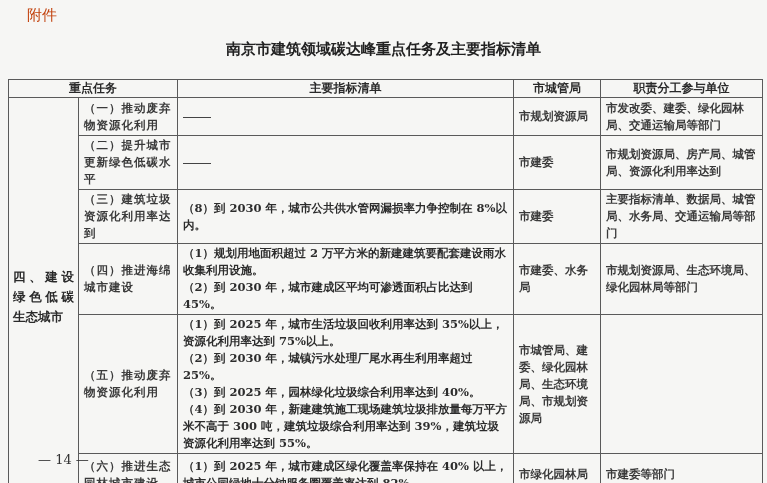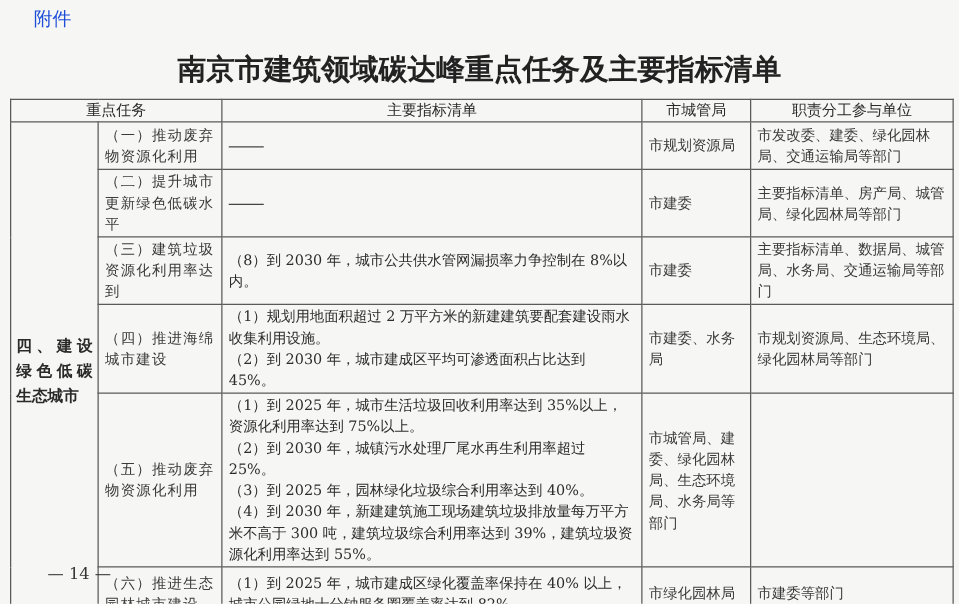--- a/index.html
+++ b/index.html
@@ -6,39 +6,39 @@
   body {
     width:767px; height:483px; overflow:hidden;
     background:#f6f6f4;
     font-family:"DejaVu Serif", serif;
     color:#2a2a2a;
     position:relative;
   }
   .annex {
     position:absolute; left:27px; top:6px;
     font-family:"DejaVu Sans", sans-serif;
-    font-size:15px; color:#1d4ed8;
+    font-size:15px; color:#c2410c;
   }
   .title {
     position:absolute; left:0; top:40px; width:767px; text-align:center;
-    font-size:23px; font-weight:bold; color:#222; letter-spacing:0px;
+    font-size:15px; font-weight:bold; color:#222; letter-spacing:0px;
   }
   table {
     position:absolute; left:8px; top:79px;
     width:754px;
     border-collapse:collapse;
     table-layout:fixed;
     font-size:11.5px;
     line-height:17px;
   }
   td, th {
     border:1px solid #5a5a5a;
     padding:1px 5px;
     vertical-align:middle;
-    font-weight:normal;
+    font-weight:bold;
   }
   th {
     font-family:"DejaVu Sans", sans-serif;
     font-size:12px; height:15px; padding:0 4px; text-align:center;
   }
   .c-cat { font-family:"DejaVu Sans", sans-serif; font-weight:bold; font-size:12.5px; line-height:20px; text-align:justify; padding:0 4px; }
   .c-task { color:#3a3a3a; letter-spacing:1px; }
   .c-ind { color:#2c2c2c; }
   .c-lead { text-align:left; color:#3a3a3a; }
   .c-part { color:#3a3a3a; }
@@ -77,21 +77,21 @@
       <td class="c-task">（一）推动废弃物资源化利用</td>
       <td class="c-ind"><span class="dash"></span></td>
       <td class="c-lead">市规划资源局</td>
       <td class="c-part">市发改委、建委、绿化园林局、交通运输局等部门</td>
     </tr>
 
     <tr style="height:37px">
       <td class="c-task">（二）提升城市更新绿色低碳水平</td>
       <td class="c-ind"><span class="dash"></span></td>
       <td class="c-lead">市建委</td>
-      <td class="c-part">主要指标清单、房产局、城管局、绿化园林局等部门</td>
+      <td class="c-part">市规划资源局、房产局、城管局、资源化利用率达到</td>
     </tr>
 
     <tr style="height:38px">
       <td class="c-task">（三）建筑垃圾资源化利用率达到</td>
       <td class="c-ind">（8）到 2030 年，城市公共供水管网漏损率力争控制在 8%以内。</td>
       <td class="c-lead">市建委</td>
       <td class="c-part">主要指标清单、数据局、城管局、水务局、交通运输局等部门</td>
     </tr>
 
     <tr style="height:55px">
@@ -105,21 +105,21 @@
     </tr>
 
     <tr style="height:126px">
       <td class="c-task">（五）推动废弃物资源化利用</td>
       <td class="c-ind">
         <div>（1）到 2025 年，城市生活垃圾回收利用率达到 35%以上，资源化利用率达到 75%以上。</div>
         <div>（2）到 2030 年，城镇污水处理厂尾水再生利用率超过 25%。</div>
         <div>（3）到 2025 年，园林绿化垃圾综合利用率达到 40%。</div>
         <div>（4）到 2030 年，新建建筑施工现场建筑垃圾排放量每万平方米不高于 300 吨，建筑垃圾综合利用率达到 39%，建筑垃圾资源化利用率达到 55%。</div>
       </td>
-      <td class="c-lead">市城管局、建委、绿化园林局、生态环境局、水务局等部门</td>
+      <td class="c-lead">市城管局、建委、绿化园林局、生态环境局、市规划资源局</td>
       <td class="c-part"></td>
     </tr>
 
     <tr style="height:42px">
       <td class="c-task">（六）推进生态园林城市建设</td>
       <td class="c-ind">（1）到 2025 年，城市建成区绿化覆盖率保持在 40% 以上，城市公园绿地十分钟服务圈覆盖率达到 82%。</td>
       <td class="c-lead">市绿化园林局</td>
       <td class="c-part">市建委等部门</td>
     </tr>
   </tbody>

